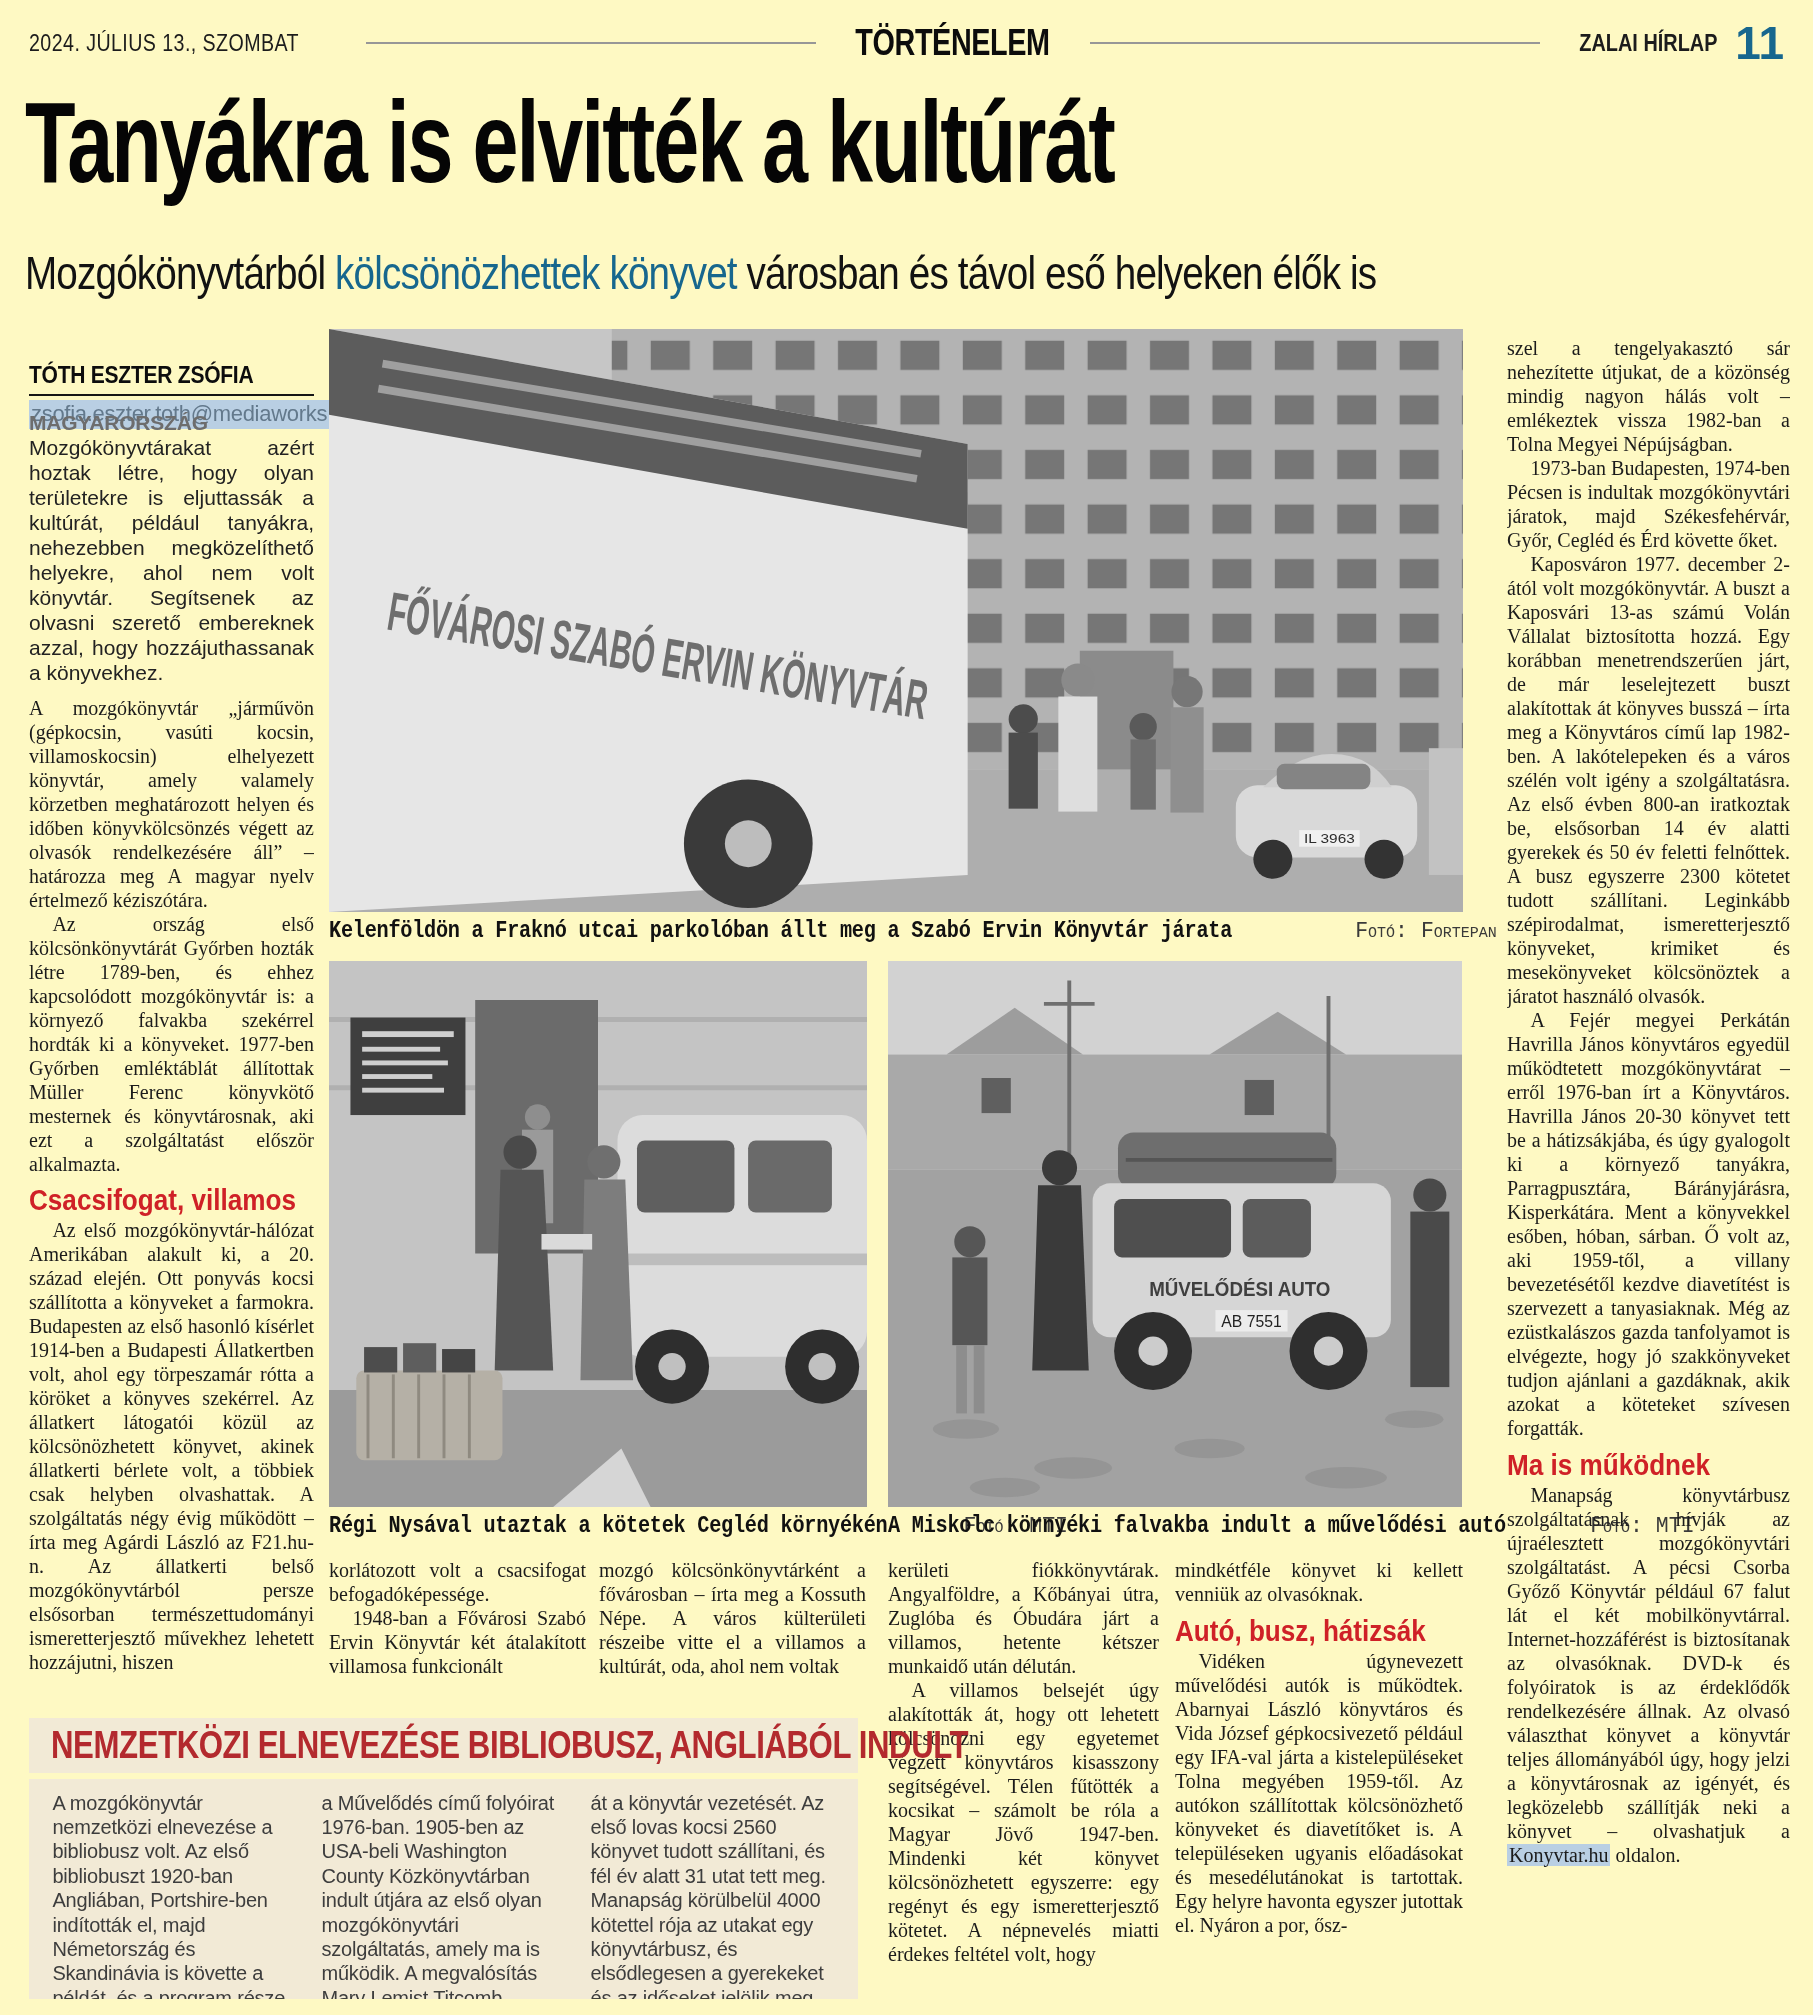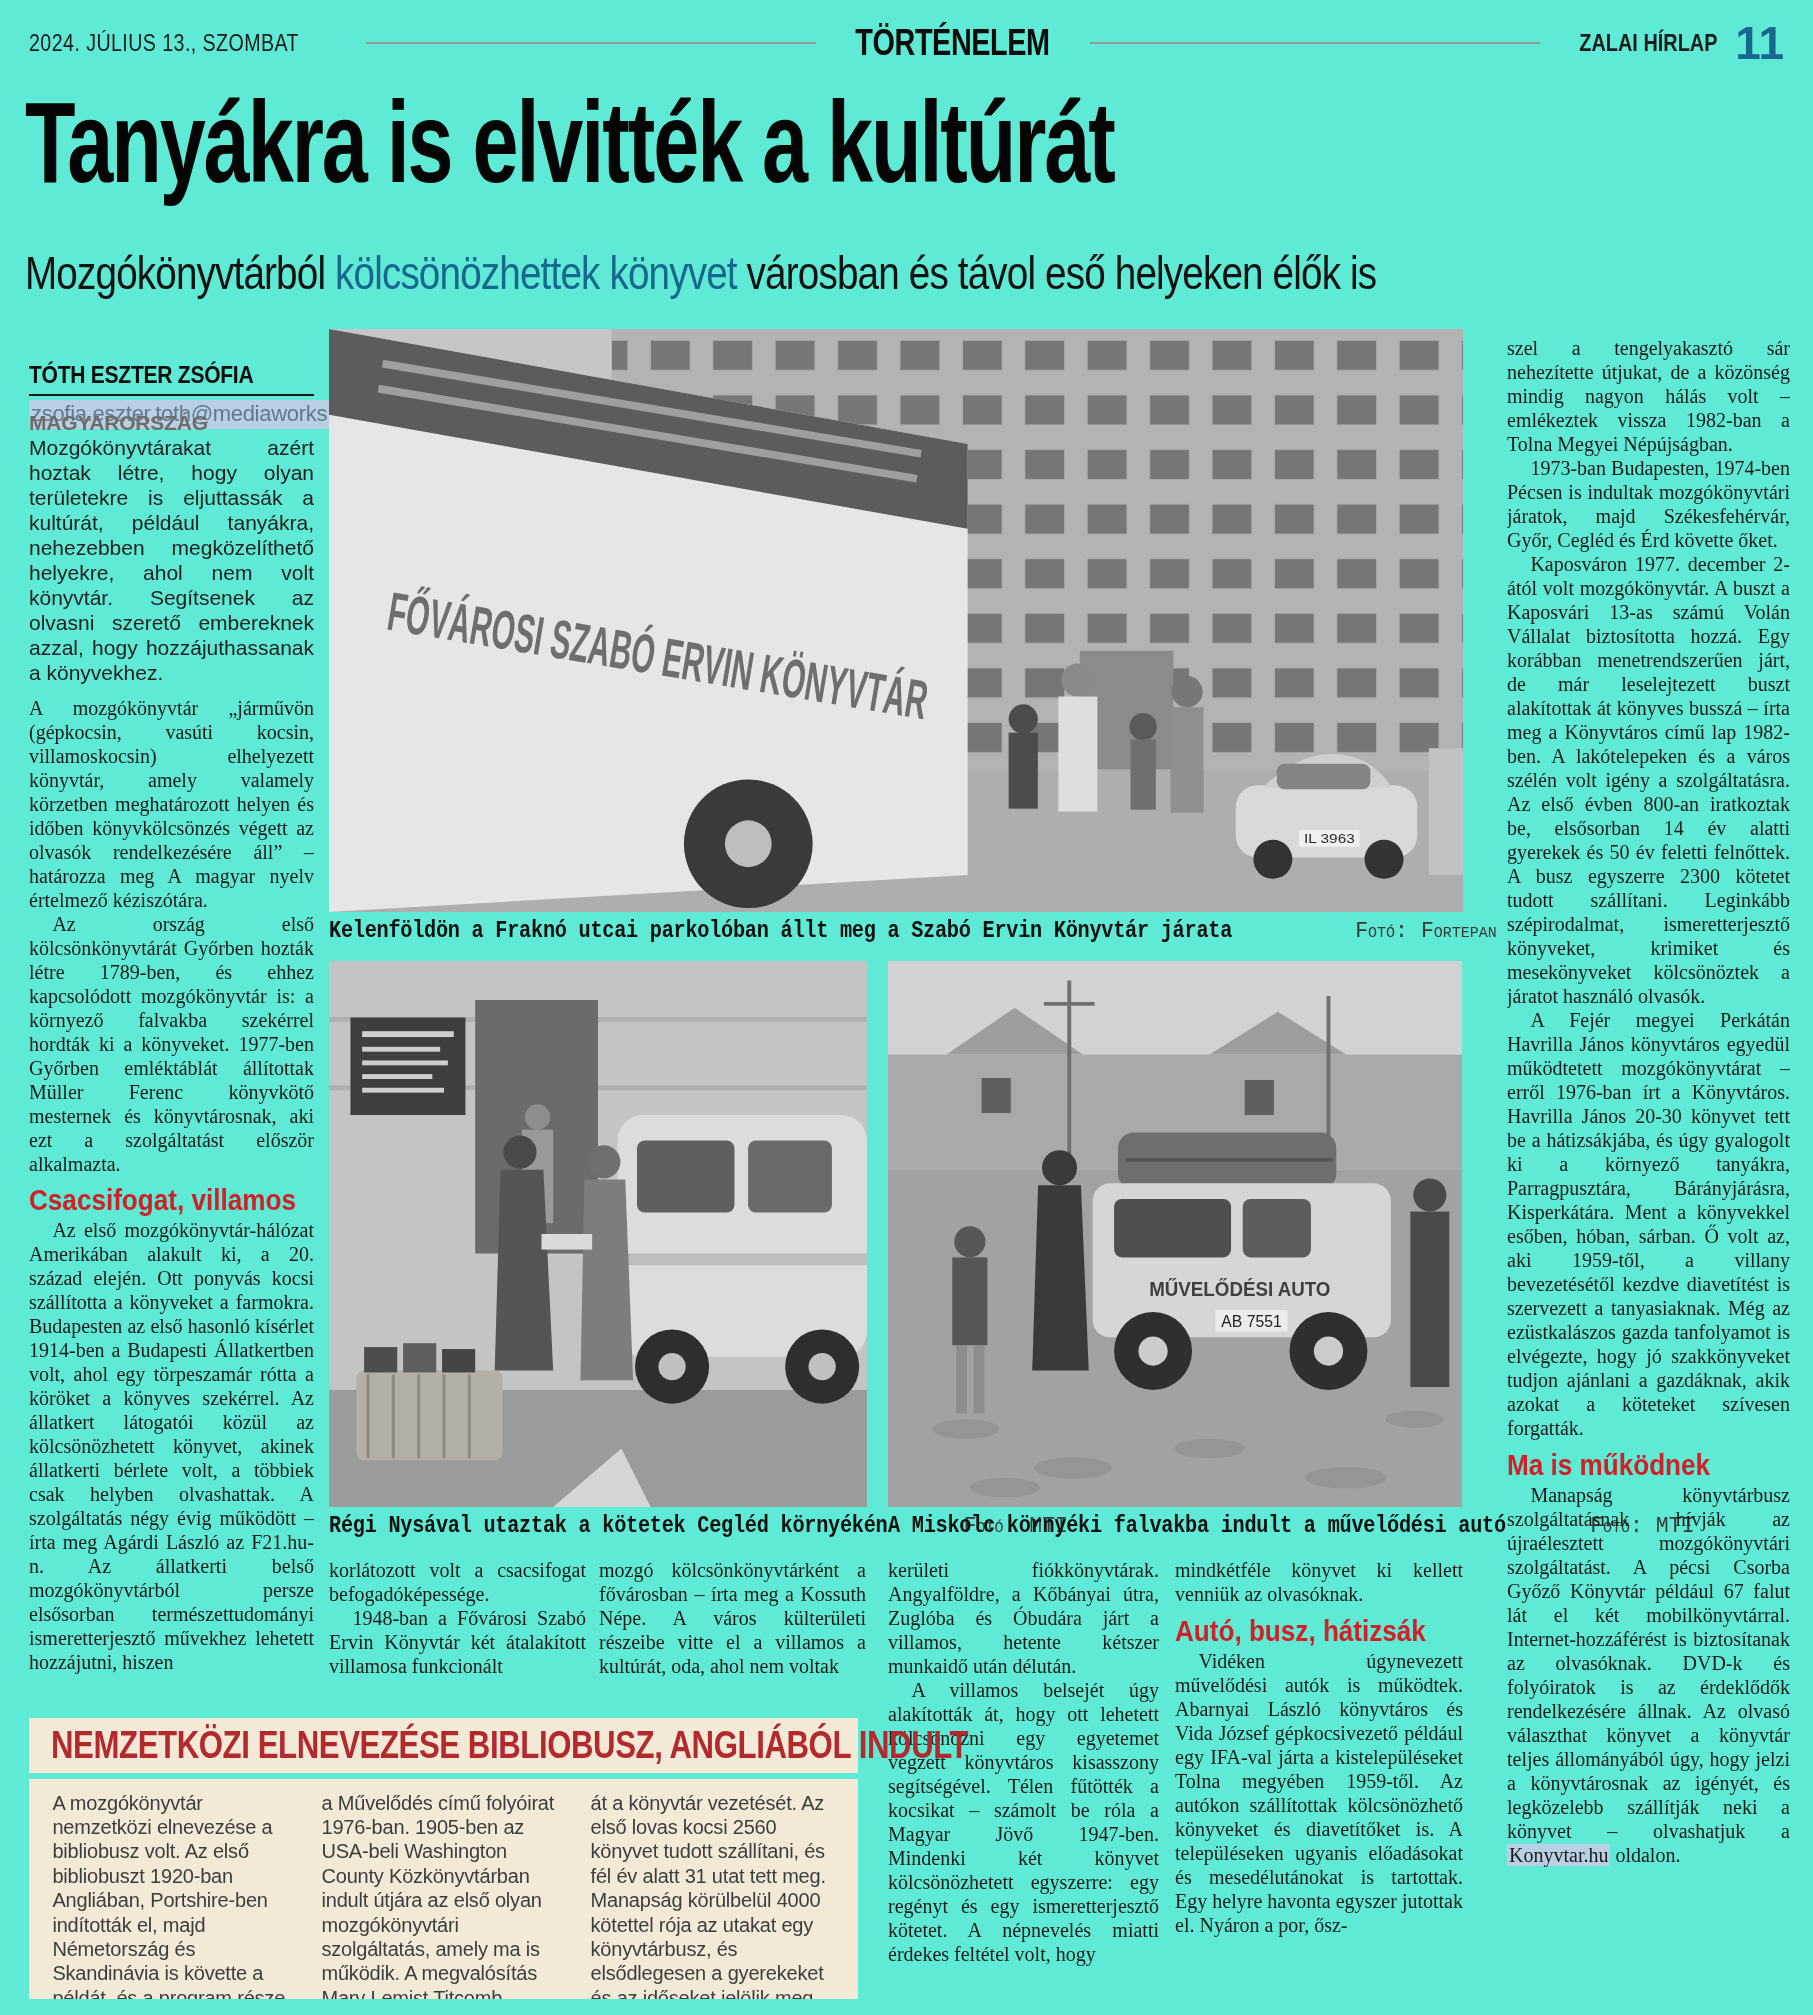--- a/index.html
+++ b/index.html
@@ -1,16 +1,16 @@
 <!DOCTYPE html>
 <html><head>
 <meta charset="utf-8">
 <style>
   html,body{margin:0;padding:0;background:#e9e9e9;}
-  .page{position:relative;width:1814px;height:2016px;background:#5eead4;overflow:hidden;
+  .page{position:relative;width:1814px;height:2016px;background:#fef9c3;overflow:hidden;
         font-family:"Liberation Serif", serif;color:#1b1b1b;}
   
   .hdr{position:absolute;left:29px;top:19.5px;width:1755px;height:47px;display:flex;align-items:center;gap:15.6px;}
   .hdr-date{font-family:"Liberation Sans",sans-serif;font-size:23.4px;color:#1c1c1c;transform:scaleX(.84);transform-origin:left center;white-space:nowrap;letter-spacing:0.5px;}
   .hdr-rule{flex:1;border-top:2px solid #979797;height:0;}
   .hdr-section{font-family:"Liberation Sans",sans-serif;font-weight:bold;font-size:36px;color:#0c0c0c;transform:scaleX(.8);white-space:nowrap;letter-spacing:-0.5px;}
   .hdr-brand{font-family:"Liberation Sans",sans-serif;font-size:23.4px;font-weight:600;color:#1c1c1c;transform:scaleX(.85);transform-origin:right center;white-space:nowrap;}
   .hdr-num{font-family:"Liberation Sans",sans-serif;font-size:46px;font-weight:bold;color:#17678e;line-height:1;margin-left:2px;}
   
   .headline{position:absolute;left:25px;top:82px;white-space:nowrap;font-family:"Liberation Sans",sans-serif;

